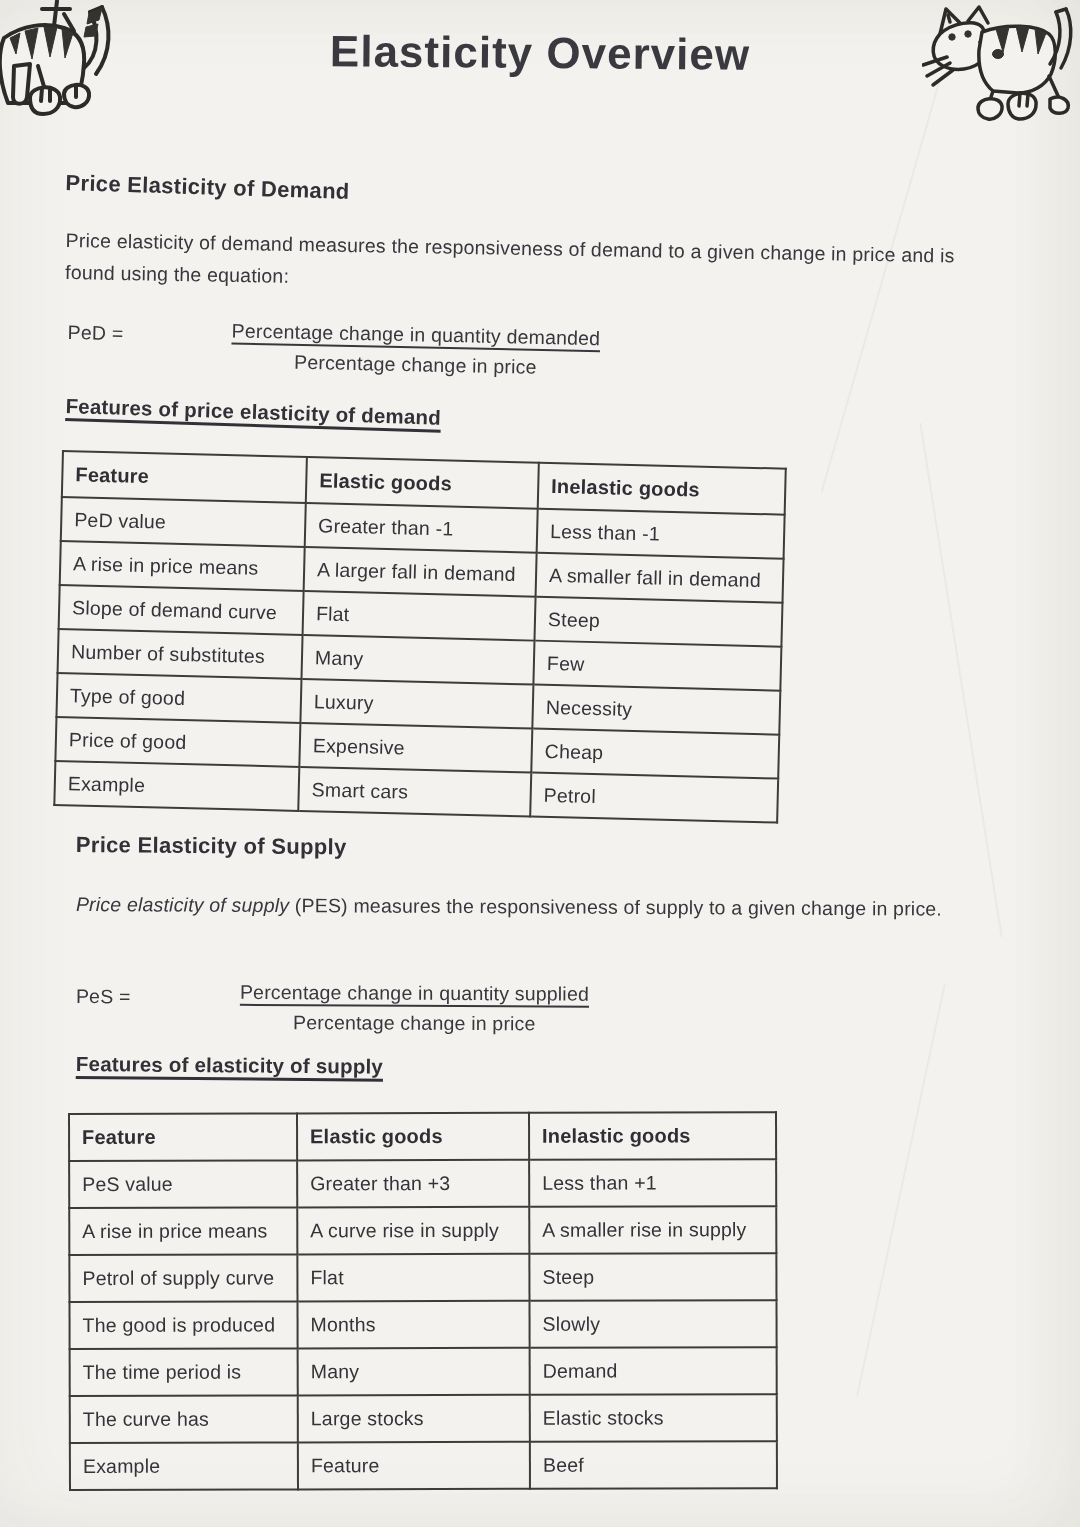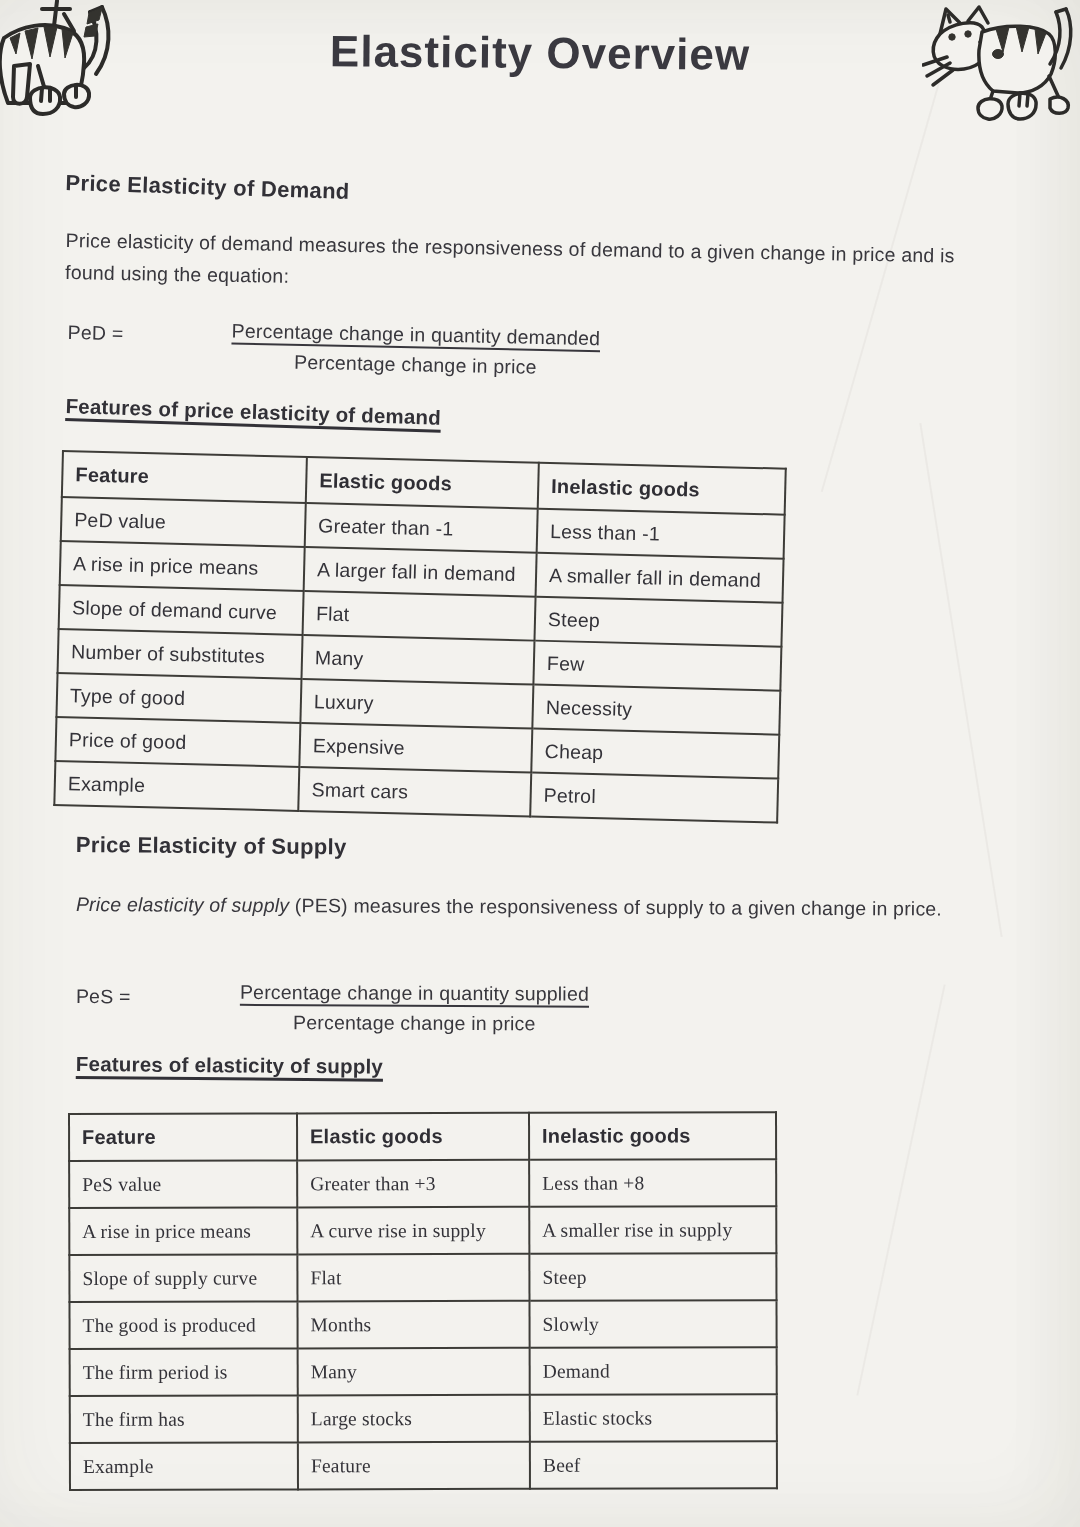--- a/index.html
+++ b/index.html
@@ -97,21 +97,21 @@
     overflow: hidden; white-space: nowrap;
   }
   .doc-table th { font-weight: bold; font-size: 20px; color: #2f2e34; }
 
   #table1 { left: 62px; top: 450px; width: 723px; transform: rotate(1.4deg); }
   #table1 th { height: 46px; }
   #table1 td { height: 44px; }
 
   #table2 { left: 68px; top: 1113px; width: 707px; transform: rotate(-0.15deg); }
   #table2 th { height: 47px; }
-  #table2 td { height: 47px; font-family: Liberation Serif, serif; }
+  #table2 td { height: 47px; }
 </style>
 </head>
 <body>
 
 <div class="page">
 
   <div class="crease crease-a"></div>
   <div class="crease crease-b"></div>
   <div class="crease crease-c"></div>
 
@@ -278,44 +278,44 @@
         <tr>
           <th>Feature</th>
           <th>Elastic goods</th>
           <th>Inelastic goods</th>
         </tr>
       </thead>
       <tbody>
         <tr>
           <td>PeS value</td>
           <td>Greater than +3</td>
-          <td>Less than +8</td>
+          <td>Less than +1</td>
         </tr>
         <tr>
           <td>A rise in price means</td>
           <td>A curve rise in supply</td>
           <td>A smaller rise in supply</td>
         </tr>
         <tr>
-          <td>Slope of supply curve</td>
+          <td>Petrol of supply curve</td>
           <td>Flat</td>
           <td>Steep</td>
         </tr>
         <tr>
           <td>The good is produced</td>
           <td>Months</td>
           <td>Slowly</td>
         </tr>
         <tr>
-          <td>The firm period is</td>
+          <td>The time period is</td>
           <td>Many</td>
           <td>Demand</td>
         </tr>
         <tr>
-          <td>The firm has</td>
+          <td>The curve has</td>
           <td>Large stocks</td>
           <td>Elastic stocks</td>
         </tr>
         <tr>
           <td>Example</td>
           <td>Feature</td>
           <td>Beef</td>
         </tr>
       </tbody>
     </table>

